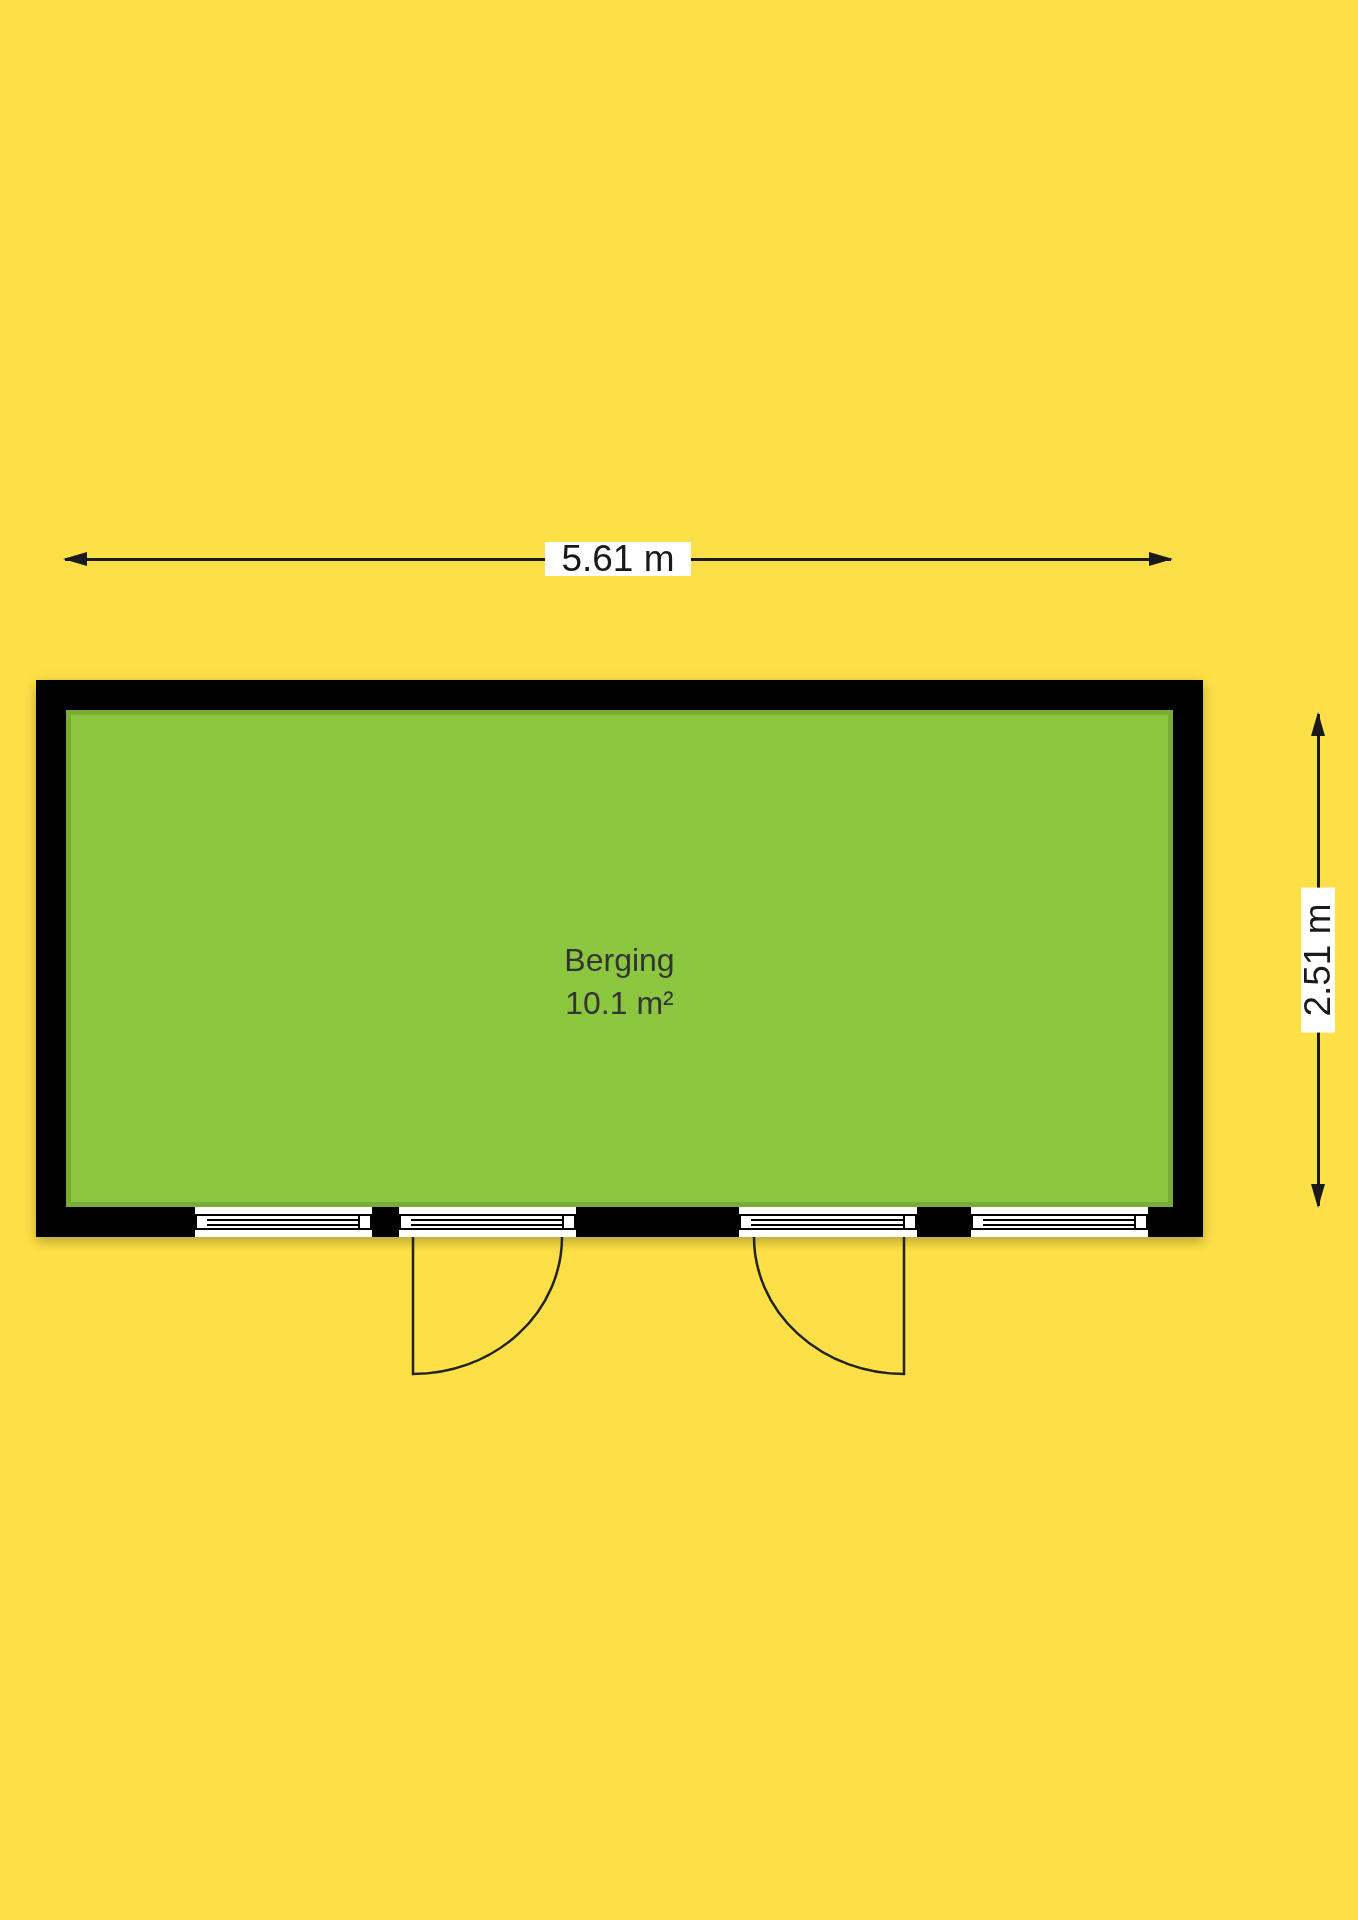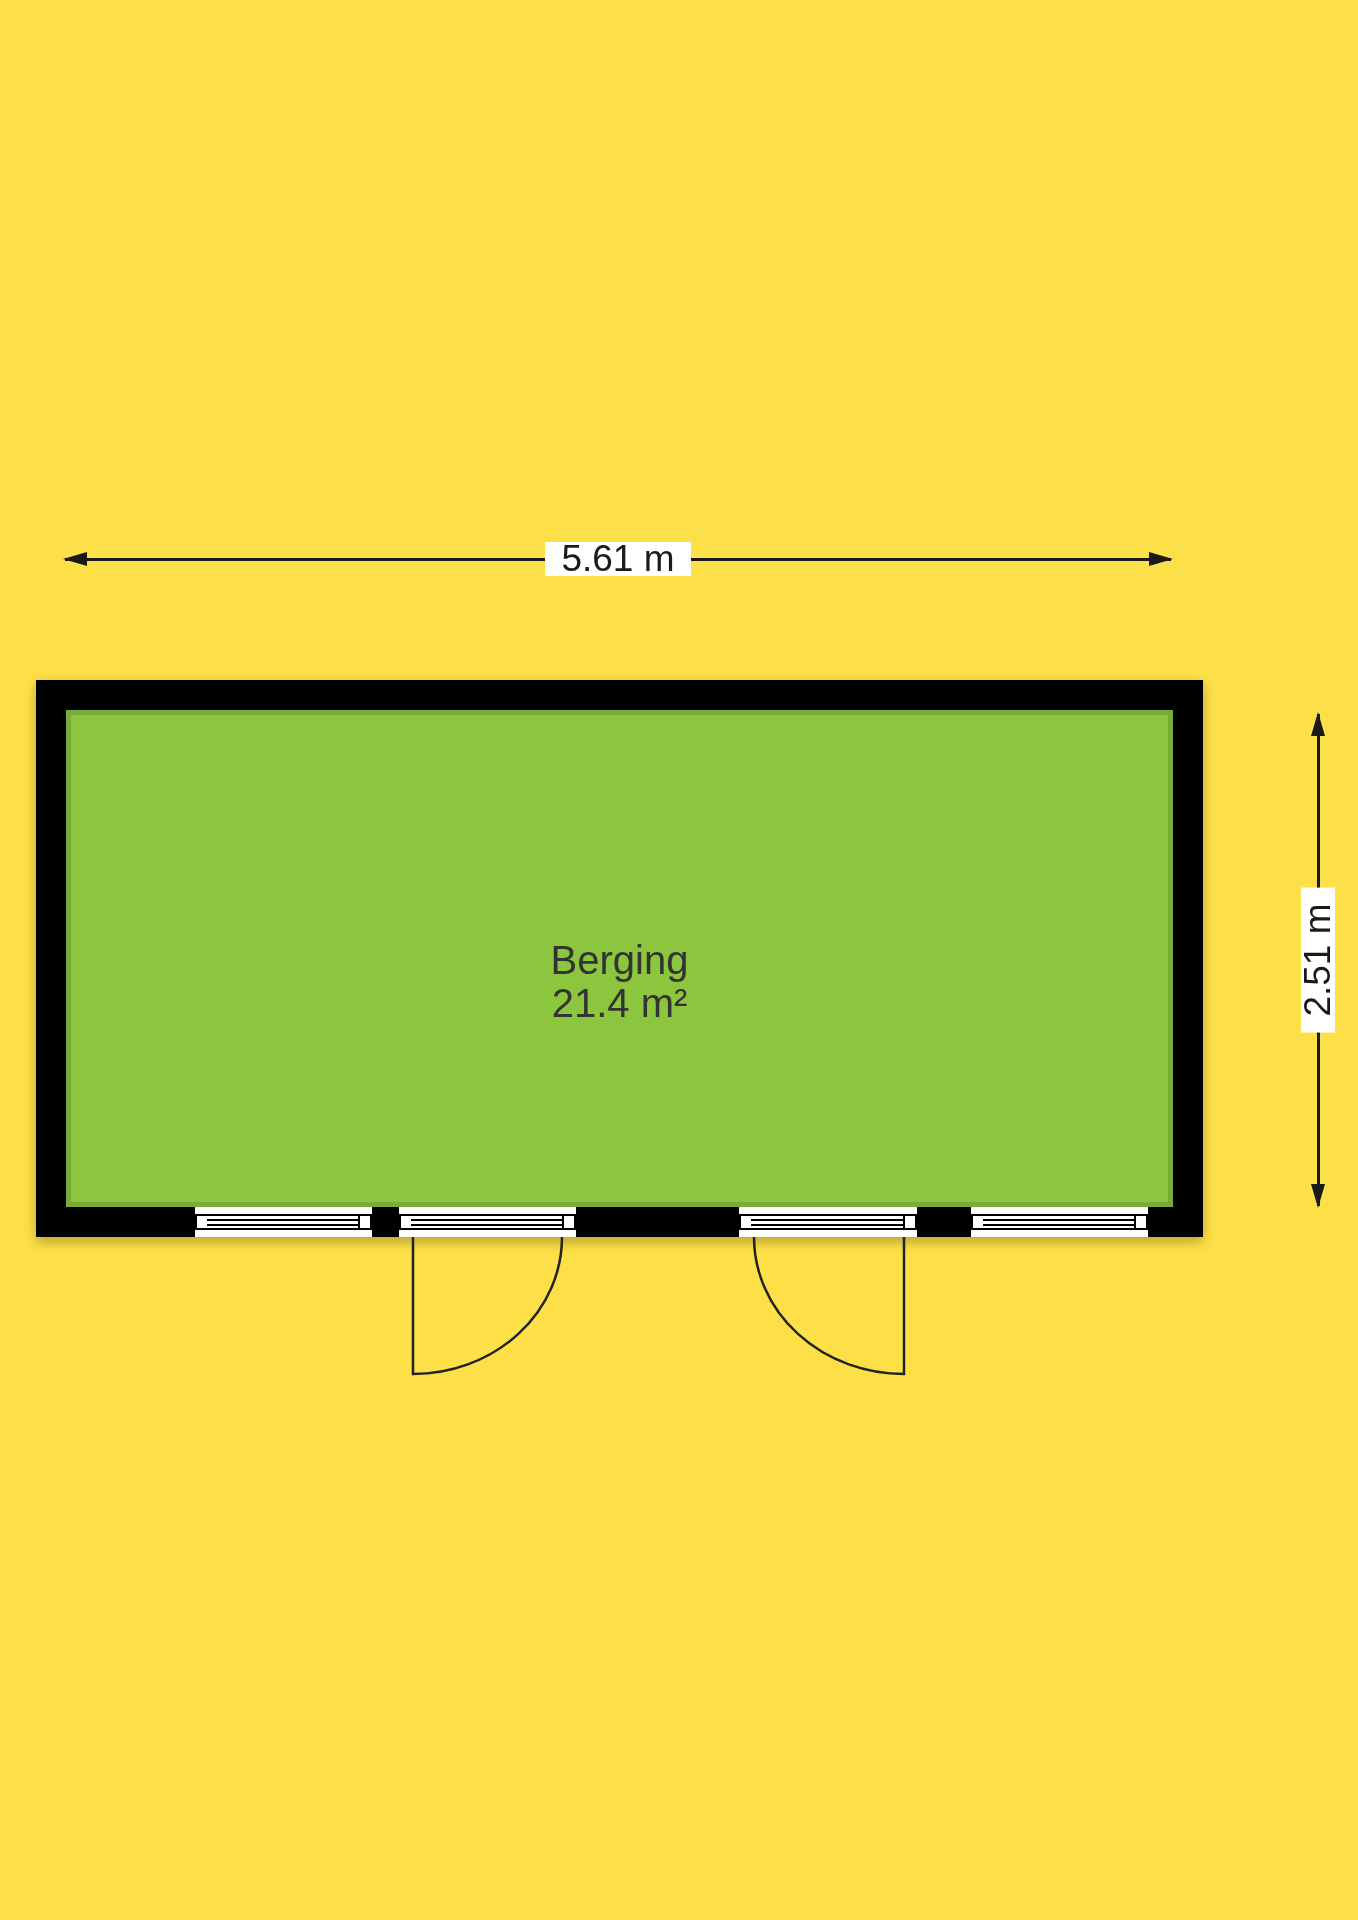--- a/index.html
+++ b/index.html
@@ -125,21 +125,21 @@
     border: 5px solid rgba(0,0,0,0.13);
     box-sizing: border-box;
   }
   .room-label {
     position: absolute;
     left: 0;
     right: 0;
     top: 224px;
     text-align: center;
     color: #333333;
-    font-size: 40px;
+    font-size: 32px;
     line-height: 43px;
   }
 
   
   .opening {
     position: absolute;
     bottom: 0;
     height: 30px;
     background: #ffffff;
   }
@@ -211,21 +211,21 @@
     <div class="ah ah-up"></div>
     <div class="ah ah-down"></div>
     <span class="dim-label">2.51 m</span>
   </div>
 
   <div class="plan">
 
     <div class="floor">
       <div class="room-label">
         <div>Berging</div>
-        <div>21.4 m²</div>
+        <div>10.1 m²</div>
       </div>
     </div>
 
     <div class="opening op-window-left">
       <div class="cap cap-l"></div>
       <div class="glazing">
         <div class="gl gl1"></div>
         <div class="gl gl2"></div>
       </div>
       <div class="cap cap-r"></div>

